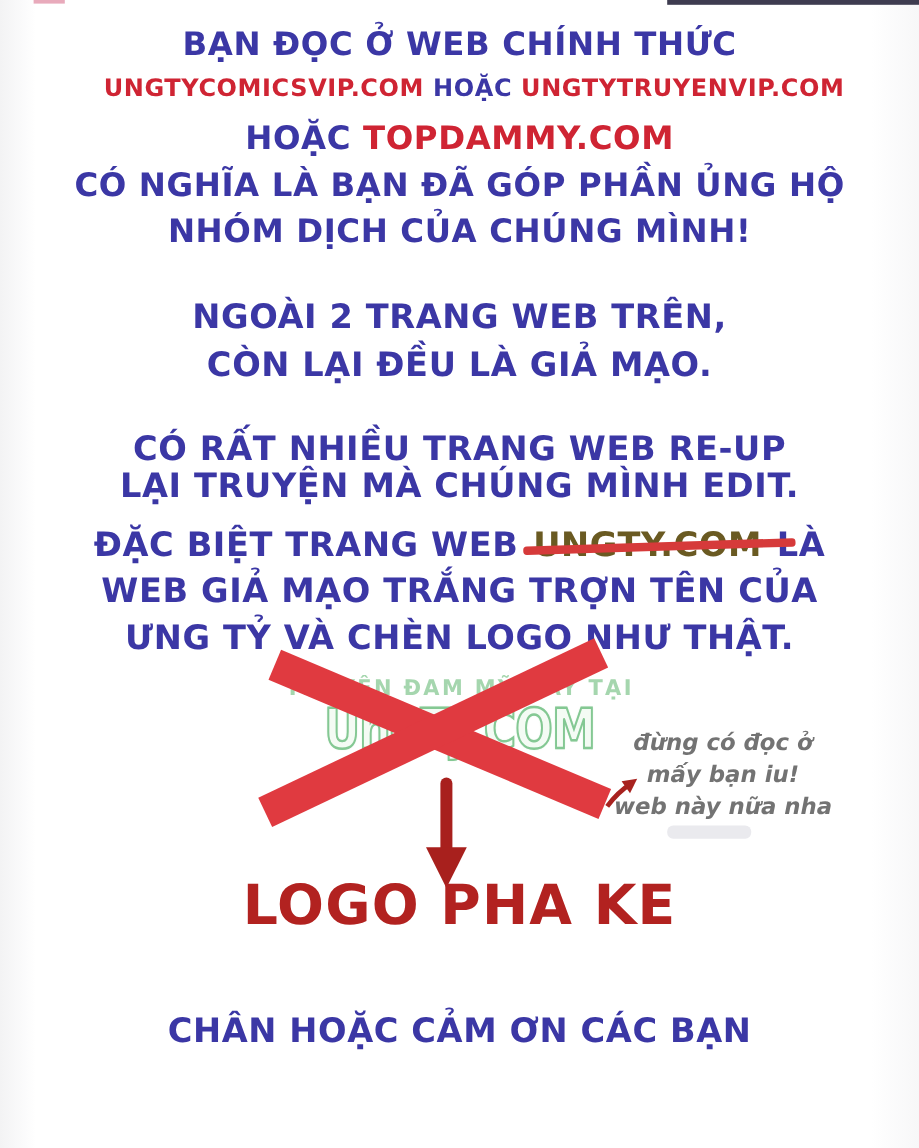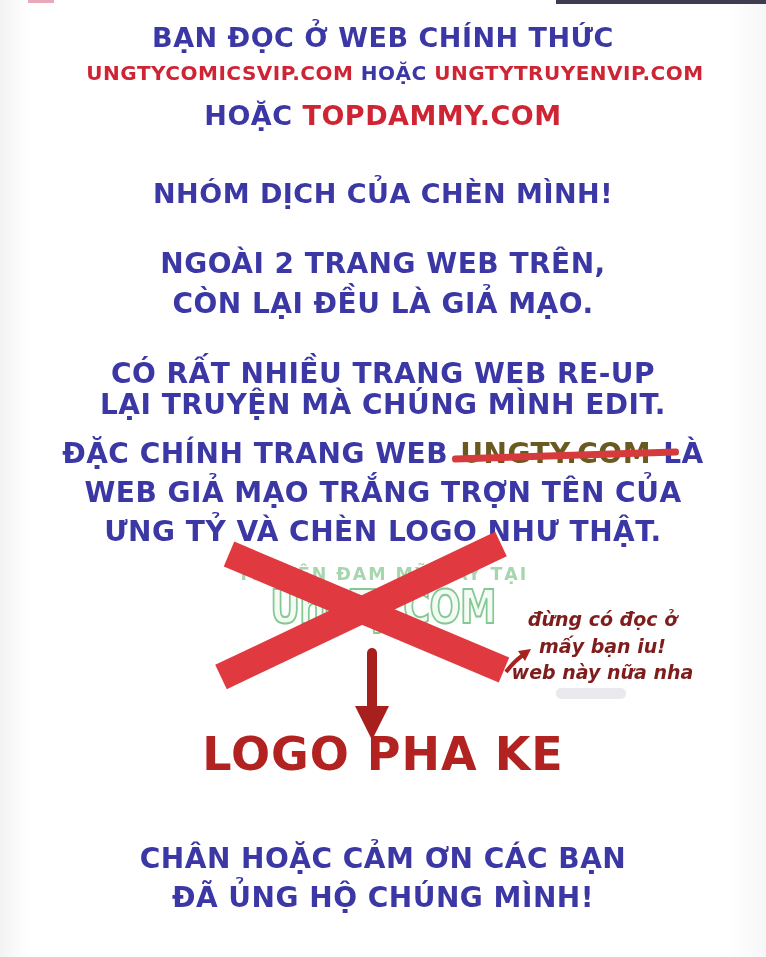--- a/index.html
+++ b/index.html
@@ -50,47 +50,48 @@
     -webkit-text-stroke:2px #84c893;
     text-shadow:0 0 1px #84c893,0 0 2px #9bd4a6;
     transform:scaleX(0.8);
   }
   .caption{
     position:absolute;left:0;width:100%;top:727px;text-align:center;
     color:#b22220;font-size:46px;letter-spacing:1px;
   }
   .hand-note{
     position:absolute;left:505px;top:606px;width:195px;
-    text-align:center;color:#7f1d1d;
+    text-align:center;color:#737373;
     font-size:19px;line-height:1.4;font-style:italic;
     letter-spacing:0;white-space:nowrap;
   }
   .overlay-svg{position:absolute;left:0;top:0;pointer-events:none;}
 </style>
 </head>
 <body>
 
 <div class="page">
 
   <div class="edge-left"></div>
   <div class="edge-right"></div>
   <div class="top-strip"></div>
   <div class="pink-mark"></div>
   <div class="grey-blob"></div>
 
   <div class="line blue f27" style="top:22px">BẠN ĐỌC Ở WEB CHÍNH THỨC</div>
   <div class="line f25" style="top:61px"><span class="red">UNGTYCOMICSVIP.COM</span><span class="blue"> HOẶC </span><span class="red">UNGTYTRUYENVIP.COM</span></div>
   <div class="line f27" style="top:100px"><span class="blue">HOẶC </span><span class="red">TOPDAMMY.COM</span></div>
-  <div class="line blue f27" style="top:178px">NHÓM DỊCH CỦA CHÈN MÌNH!</div>
+  <div class="line blue f27" style="top:139px">CÓ NGHĨA LÀ BẠN ĐÃ GÓP PHẦN ỦNG HỘ</div>
+  <div class="line blue f27" style="top:178px">NHÓM DỊCH CỦA CHÚNG MÌNH!</div>
 
   <div class="line blue f28" style="top:247px">NGOÀI 2 TRANG WEB TRÊN,</div>
   <div class="line blue f28" style="top:357px">CÓ RẤT NHIỀU TRANG WEB RE-UP</div>
   <div class="line blue f28" style="top:287px">CÒN LẠI ĐỀU LÀ GIẢ MẠO.</div>
   <div class="line blue f28" style="top:388px">LẠI TRUYỆN MÀ CHÚNG MÌNH EDIT.</div>
-  <div class="line blue f28" style="top:437px"><span>ĐẶC CHÍNH TRANG WEB </span><span class="fake-word"><span>UNGTY.COM</span><span class="strike-line"></span></span><span> LÀ</span></div>
+  <div class="line blue f28" style="top:437px"><span>ĐẶC BIỆT TRANG WEB </span><span class="fake-word"><span>UNGTY.COM</span><span class="strike-line"></span></span><span> LÀ</span></div>
   <div class="line blue f28" style="top:515px">ƯNG TỶ VÀ CHÈN LOGO NHƯ THẬT.</div>
   <div class="line blue f28" style="top:476px">WEB GIẢ MẠO TRẮNG TRỢN TÊN CỦA</div>
 
   <div class="logo-tagline">TRUYỆN ĐAM MỸ HAY TẠI</div>
   <div class="logo-site">UngTy.COM</div>
 
   <div class="hand-note">
     <div>đừng có đọc ở</div>
     <div>mấy bạn iu!</div>
     <div>web này nữa nha</div>
@@ -101,15 +102,14 @@
     <line x1="501" y1="544" x2="221" y2="677" stroke="#e03a40" stroke-width="27"></line>
     <path d="M 506 672 Q 515 660 526 653" stroke="#a8221f" stroke-width="4" fill="none"></path>
     <polygon points="531,649 518,651 525,661" fill="#a8221f"></polygon>
     <line x1="372" y1="653" x2="372" y2="712" stroke="#a8201d" stroke-width="10" stroke-linecap="round"></line>
     <polygon points="372,740 355,706 389,706" fill="#a8201d"></polygon>
   </svg>
 
   <div class="caption">LOGO PHA KE</div>
 
   <div class="line blue f28" style="top:842px">CHÂN HOẶC CẢM ƠN CÁC BẠN</div>
-  <div class="line blue f28" style="top:881px">ĐÃ ỦNG HỘ CHÚNG MÌNH!</div>
 
 </div>
 
 </body></html>

